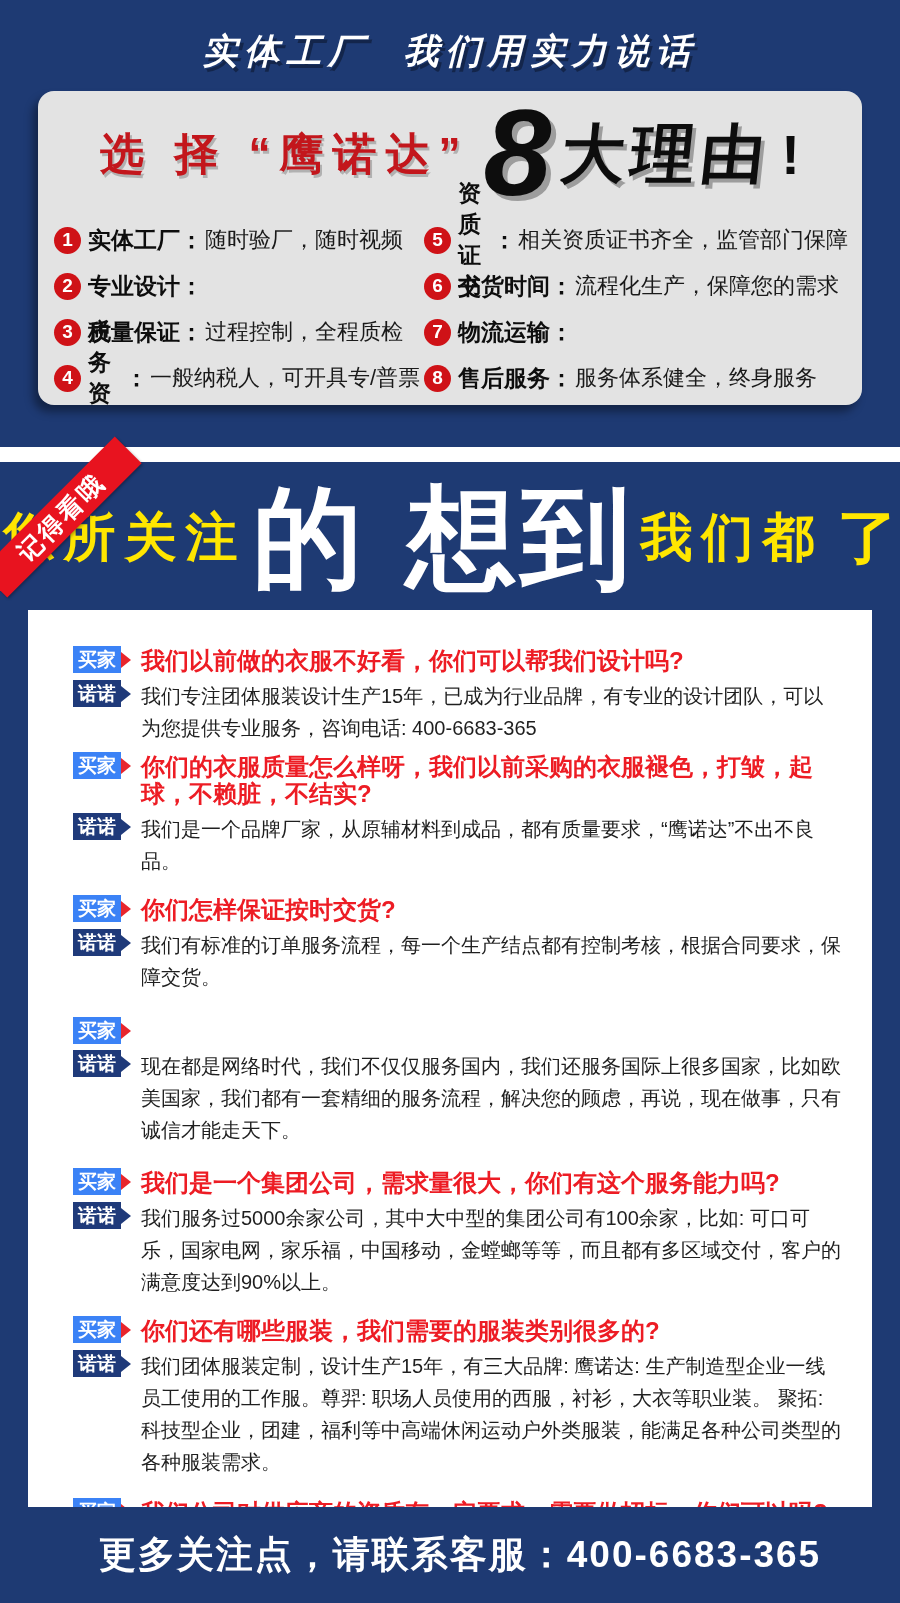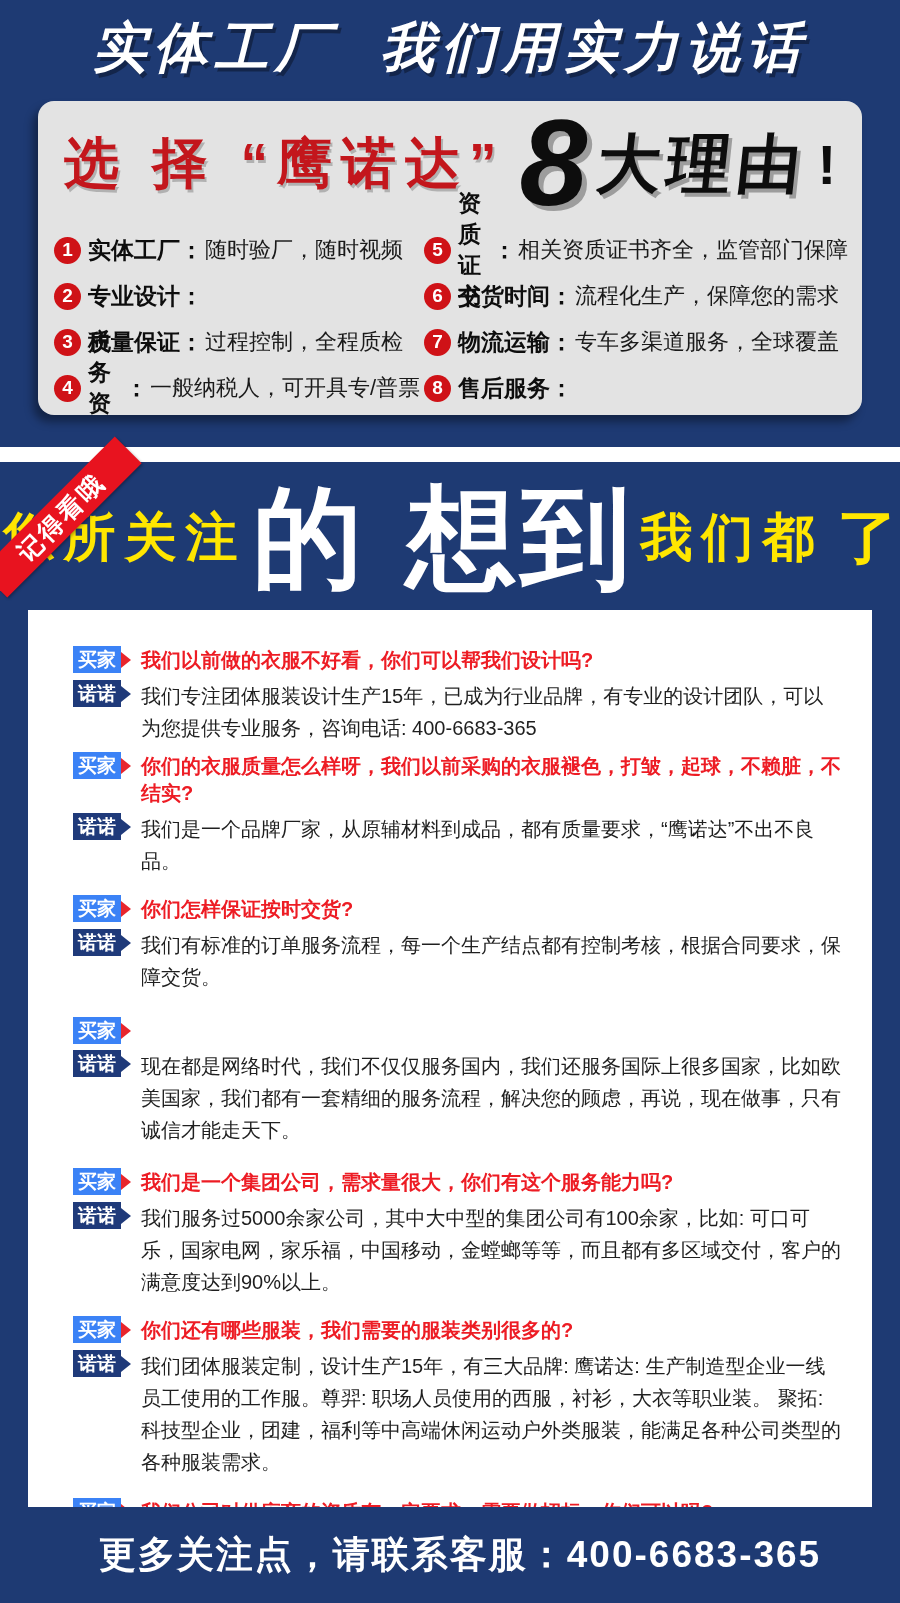--- a/index.html
+++ b/index.html
@@ -5,35 +5,35 @@
   * { margin:0; padding:0; box-sizing:border-box; }
   body { background:#ffffff; }
   .page {
     width:900px; height:1603px; position:relative; overflow:hidden;
     font-family:"Liberation Sans", sans-serif; background:#ffffff;
   }
 
   
   .top-section { background:#1e3a73; height:447px; overflow:hidden; }
   .banner-title {
-    margin-top:12px; text-align:center;
-    color:#ffffff; font-size:54px; font-weight:bold; font-style:italic;
+    margin-top:28px; text-align:center;
+    color:#ffffff; font-size:35px; font-weight:bold; font-style:italic;
     letter-spacing:7px; text-shadow:3px 4px 0 rgba(0,0,0,0.35);
     white-space:pre;
   }
   .reasons-box {
     margin:16px 38px 0; height:314px; background:#e3e3e3;
     border-radius:16px; box-shadow:-5px 7px 9px rgba(0,0,0,0.38);
     padding-top:12px; overflow:hidden;
   }
   .reasons-title {
     display:flex; align-items:center; justify-content:center; height:102px;
   }
   .rt-red {
-    color:#c3161c; font-weight:bold; font-size:55px; letter-spacing:9px;
+    color:#c3161c; font-weight:bold; font-size:44px; letter-spacing:9px;
     text-shadow:2px 3px 0 rgba(0,0,0,0.22);
   }
   .rt-num {
     color:#0d0d0d; font-weight:bold; font-style:italic; font-size:122px;
     line-height:0.85; margin:0 10px 0 14px; text-shadow:5px 5px 0 #9d9d9d;
   }
   .rt-suffix {
     color:#0d0d0d; font-weight:bold; font-size:64px; letter-spacing:6px;
     transform:skewX(-6deg); text-shadow:4px 4px 0 #9d9d9d;
   }
@@ -89,21 +89,21 @@
   .tag::after {
     content:""; position:absolute; left:100%; top:50%; transform:translateY(-50%);
     border-top:8px solid transparent; border-bottom:8px solid transparent;
     border-left:10px solid transparent;
   }
   .tag-buyer { background:#3b82f6; }
   .tag-buyer::after { border-left-color:#e8262d; }
   .tag-seller { background:#1f3a7a; }
   .tag-seller::after { border-left-color:#1f3a7a; }
   .q-text {
-    color:#ed1c24; font-weight:bold; font-size:20px; line-height:27px; padding-top:1px;
+    color:#ed1c24; font-weight:bold; font-size:24px; line-height:27px; padding-top:1px;
   }
   .a-text {
     color:#1f1f1f; font-size:20px; font-weight:500; line-height:32px; padding-top:0;
   }
   .qa .qa-row + .qa-row { margin-top:6px; }
   .qa:nth-child(2) { margin-top:8px; }
   .qa:nth-child(3) { margin-top:18px; }
   .qa:nth-child(4) { margin-top:24px; }
   .qa:nth-child(5) { margin-top:22px; }
   .qa:nth-child(6) { margin-top:18px; }
@@ -172,27 +172,27 @@
     <span class="r-num">6</span>
     <span class="r-label">交货时间</span>
     <span class="r-colon">：</span>
     <span class="r-desc">流程化生产，保障您的需求</span>
   </div>
 
   <div class="reason">
     <span class="r-num">7</span>
     <span class="r-label">物流运输</span>
     <span class="r-colon">：</span>
-    <span class="r-desc">专车多渠道服务，全球覆盖</span>
   </div>
 
   <div class="reason">
     <span class="r-num">8</span>
     <span class="r-label">售后服务</span>
     <span class="r-colon">：</span>
+    <span class="r-desc">服务体系健全，终身服务</span>
   </div>
 </div>
     </div>
   </div>
 
   <div class="divider"></div>
 
   <div class="mid-section">
     <div class="ribbon">记得看哦</div>
 

